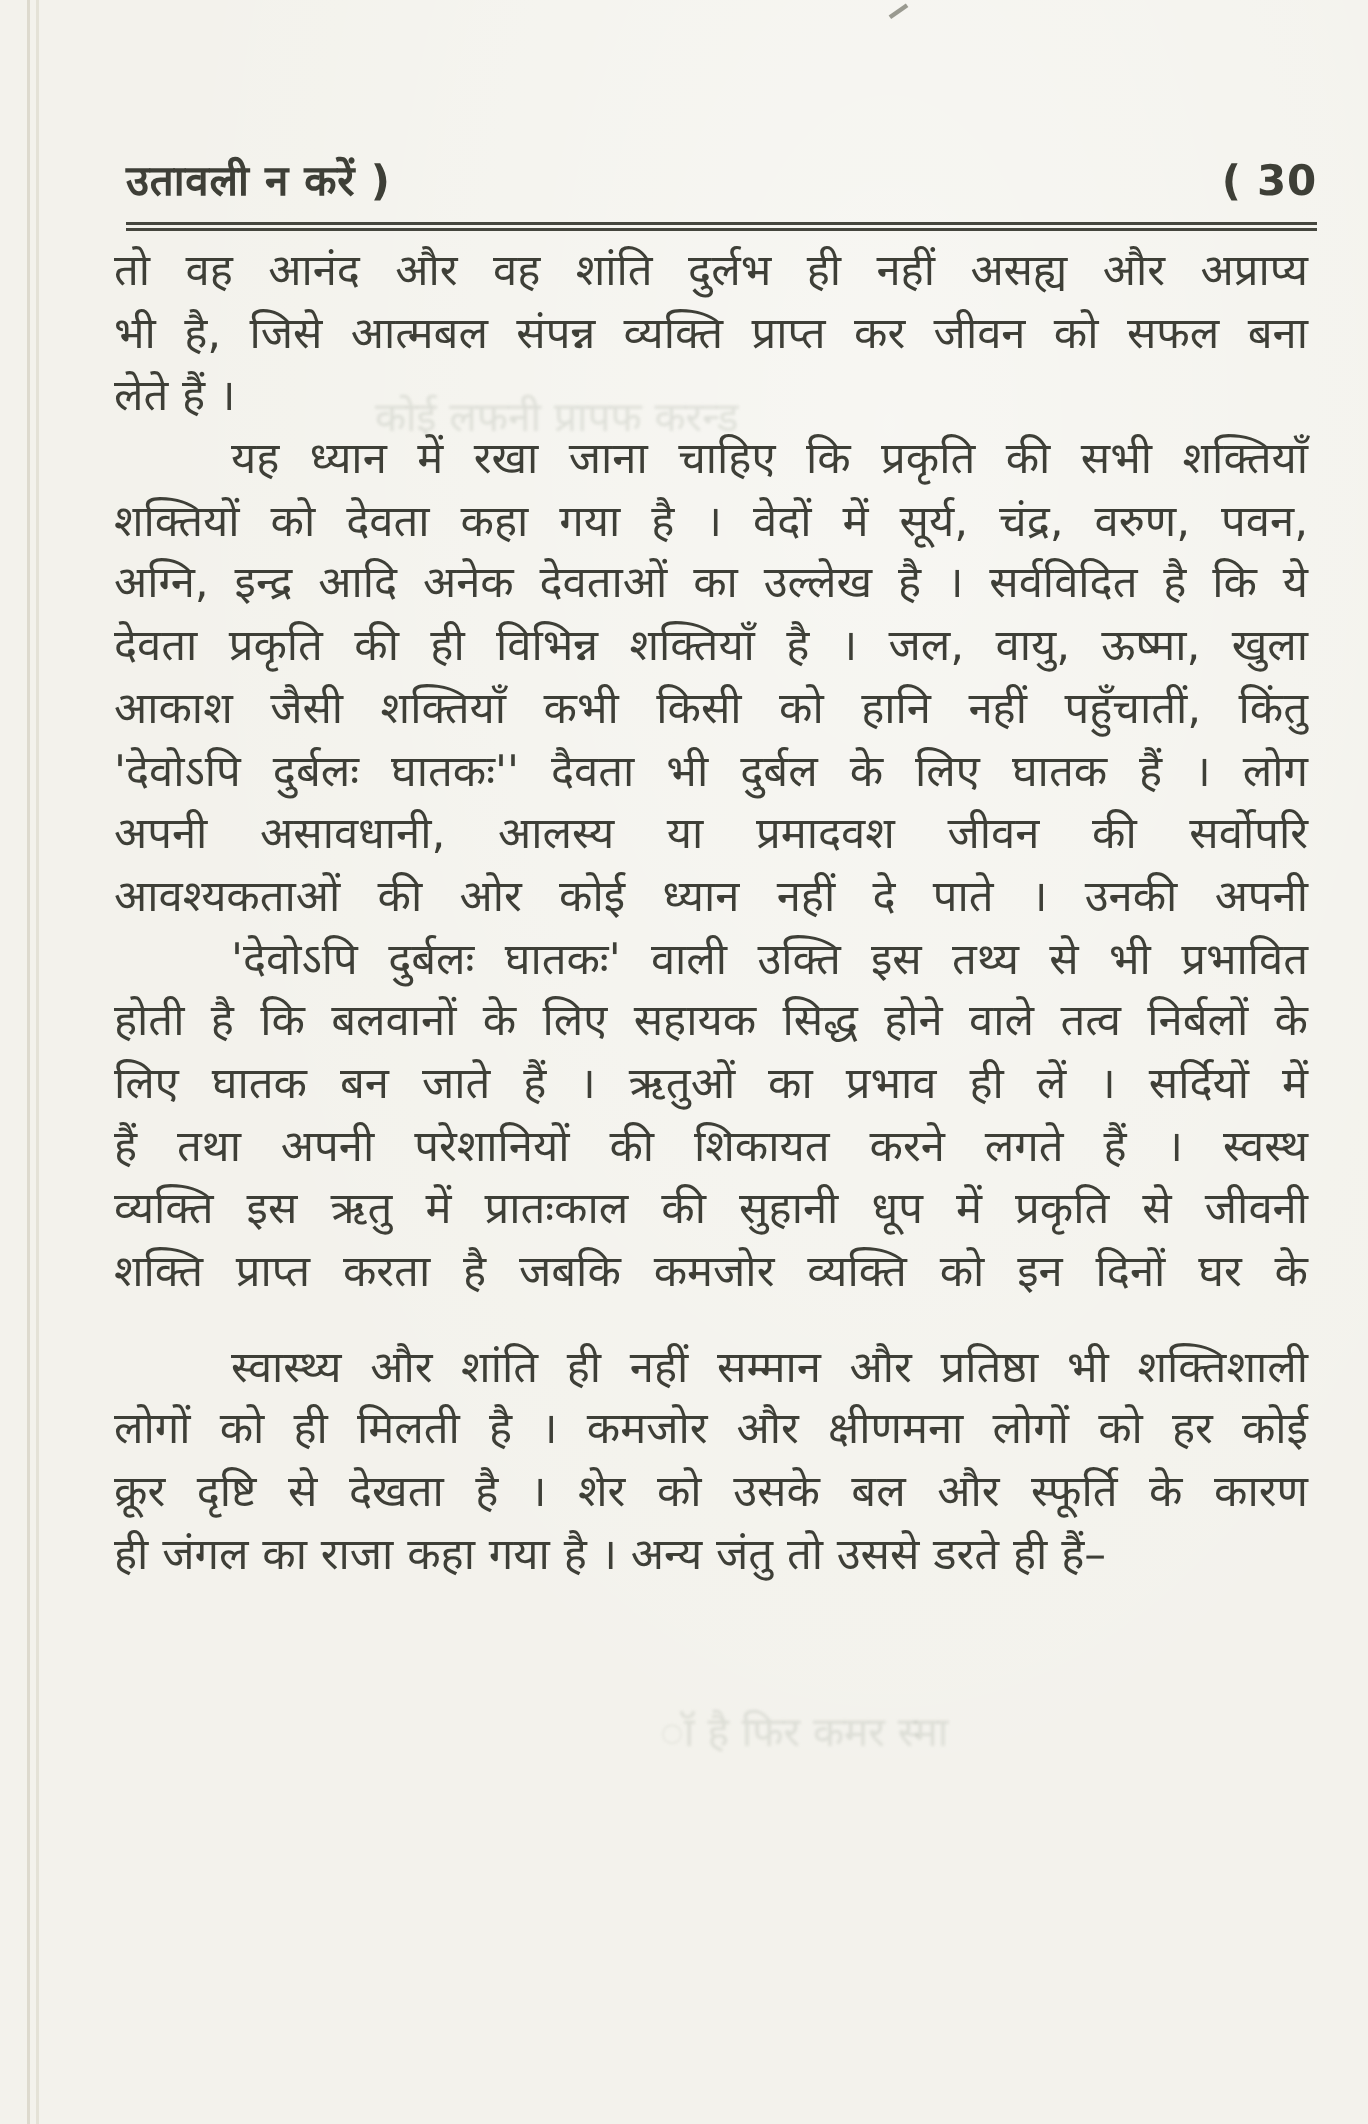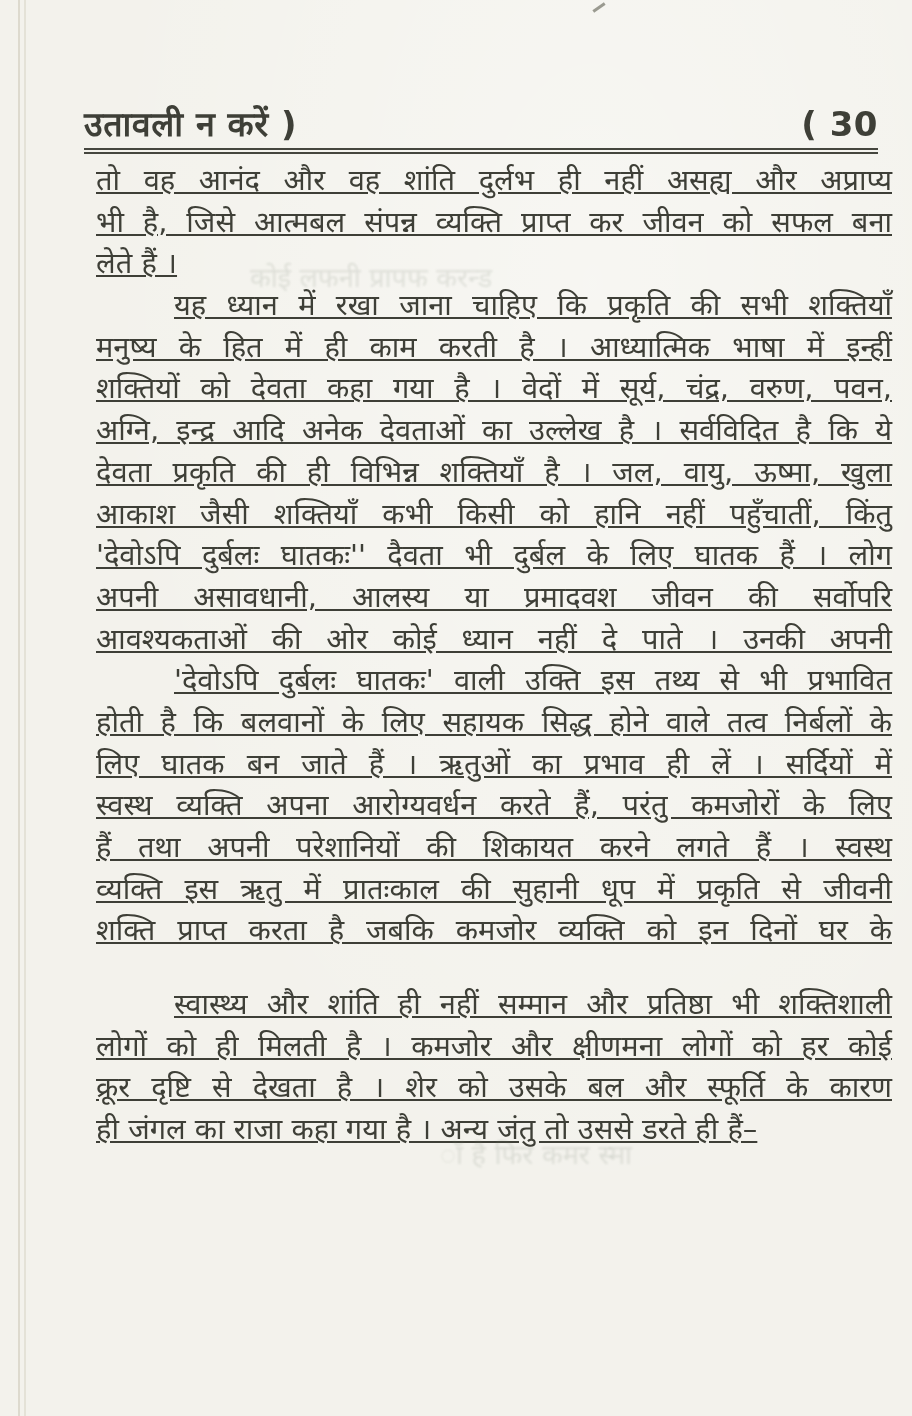--- a/index.html
+++ b/index.html
@@ -31,39 +31,38 @@
   .scan-mark {
     position: absolute; top: 6px; left: 592px;
     width: 14px; height: 3px; background: #9a9a90;
     transform: rotate(-35deg);
   }
 
   .page-header {
     position: absolute;
     left: 84px; right: 34px; top: 100px;
     display: flex; justify-content: space-between; align-items: baseline;
-    font-size: 34px; font-weight: bold; color: var(--ink);
+    font-size: 28px; font-weight: bold; color: var(--ink);
     letter-spacing: 0.5px;
   }
   .header-rule {
     position: absolute;
     left: 84px; right: 34px; top: 148px;
     height: 6px;
     border-top: 2px solid var(--rule);
     border-bottom: 2px solid var(--rule);
   }
 
   .text-block {
     position: absolute;
-    left: 96px; top: 160px;
+    left: 76px; top: 160px;
     width: 796px;
-    text-decoration: underline;
   }
   .para { position: relative; }
-  .para:nth-of-type(4) { margin-top: 32px; }
+  .para:nth-of-type(4) { margin-top: 22px; }
   .line {
     font-size: 29px;
     line-height: 41.7px;
     height: 41.7px;
     white-space: nowrap;
     text-align: justify;
     text-align-last: justify;
     color: var(--ink);
     overflow: visible;
   }
@@ -95,34 +94,32 @@
 <div class="header-rule"></div>
 
 <div class="text-block">
     <div class="para">
       <div class="line justified">तो वह आनंद और वह शांति दुर्लभ ही नहीं असह्य और अप्राप्य</div>
       <div class="line justified">भी है, जिसे आत्मबल संपन्न व्यक्ति प्राप्त कर जीवन को सफल बना</div>
       <div class="line justified last">लेते हैं ।</div>
     </div>
     <div class="para">
       <div class="line justified indent">यह ध्यान में रखा जाना चाहिए कि प्रकृति की सभी शक्तियाँ</div>
-      <div class="line justified">मनुष्य के हित में ही काम करती है । आध्यात्मिक भाषा में इन्हीं</div>
       <div class="line justified">शक्तियों को देवता कहा गया है । वेदों में सूर्य, चंद्र, वरुण, पवन,</div>
       <div class="line justified">अग्नि, इन्द्र आदि अनेक देवताओं का उल्लेख है । सर्वविदित है कि ये</div>
       <div class="line justified">देवता प्रकृति की ही विभिन्न शक्तियाँ है । जल, वायु, ऊष्मा, खुला</div>
       <div class="line justified">आकाश जैसी शक्तियाँ कभी किसी को हानि नहीं पहुँचातीं, किंतु</div>
       <div class="line justified">'देवोऽपि दुर्बलः घातकः'' दैवता भी दुर्बल के लिए घातक हैं । लोग</div>
       <div class="line justified">अपनी असावधानी, आलस्य या प्रमादवश जीवन की सर्वोपरि</div>
       <div class="line justified">आवश्यकताओं की ओर कोई ध्यान नहीं दे पाते । उनकी अपनी</div>
     </div>
     <div class="para">
       <div class="line justified indent">'देवोऽपि दुर्बलः घातकः' वाली उक्ति इस तथ्य से भी प्रभावित</div>
       <div class="line justified">होती है कि बलवानों के लिए सहायक सिद्ध होने वाले तत्व निर्बलों के</div>
       <div class="line justified">लिए घातक बन जाते हैं । ऋतुओं का प्रभाव ही लें । सर्दियों में</div>
-      <div class="line justified">स्वस्थ व्यक्ति अपना आरोग्यवर्धन करते हैं, परंतु कमजोरों के लिए</div>
       <div class="line justified">हैं तथा अपनी परेशानियों की शिकायत करने लगते हैं । स्वस्थ</div>
       <div class="line justified">व्यक्ति इस ऋतु में प्रातःकाल की सुहानी धूप में प्रकृति से जीवनी</div>
       <div class="line justified">शक्ति प्राप्त करता है जबकि कमजोर व्यक्ति को इन दिनों घर के</div>
     </div>
     <div class="para">
       <div class="line justified indent">स्वास्थ्य और शांति ही नहीं सम्मान और प्रतिष्ठा भी शक्तिशाली</div>
       <div class="line justified">लोगों को ही मिलती है । कमजोर और क्षीणमना लोगों को हर कोई</div>
       <div class="line justified">क्रूर दृष्टि से देखता है । शेर को उसके बल और स्फूर्ति के कारण</div>
       <div class="line justified last">ही जंगल का राजा कहा गया है । अन्य जंतु तो उससे डरते ही हैं–</div>
     </div>

